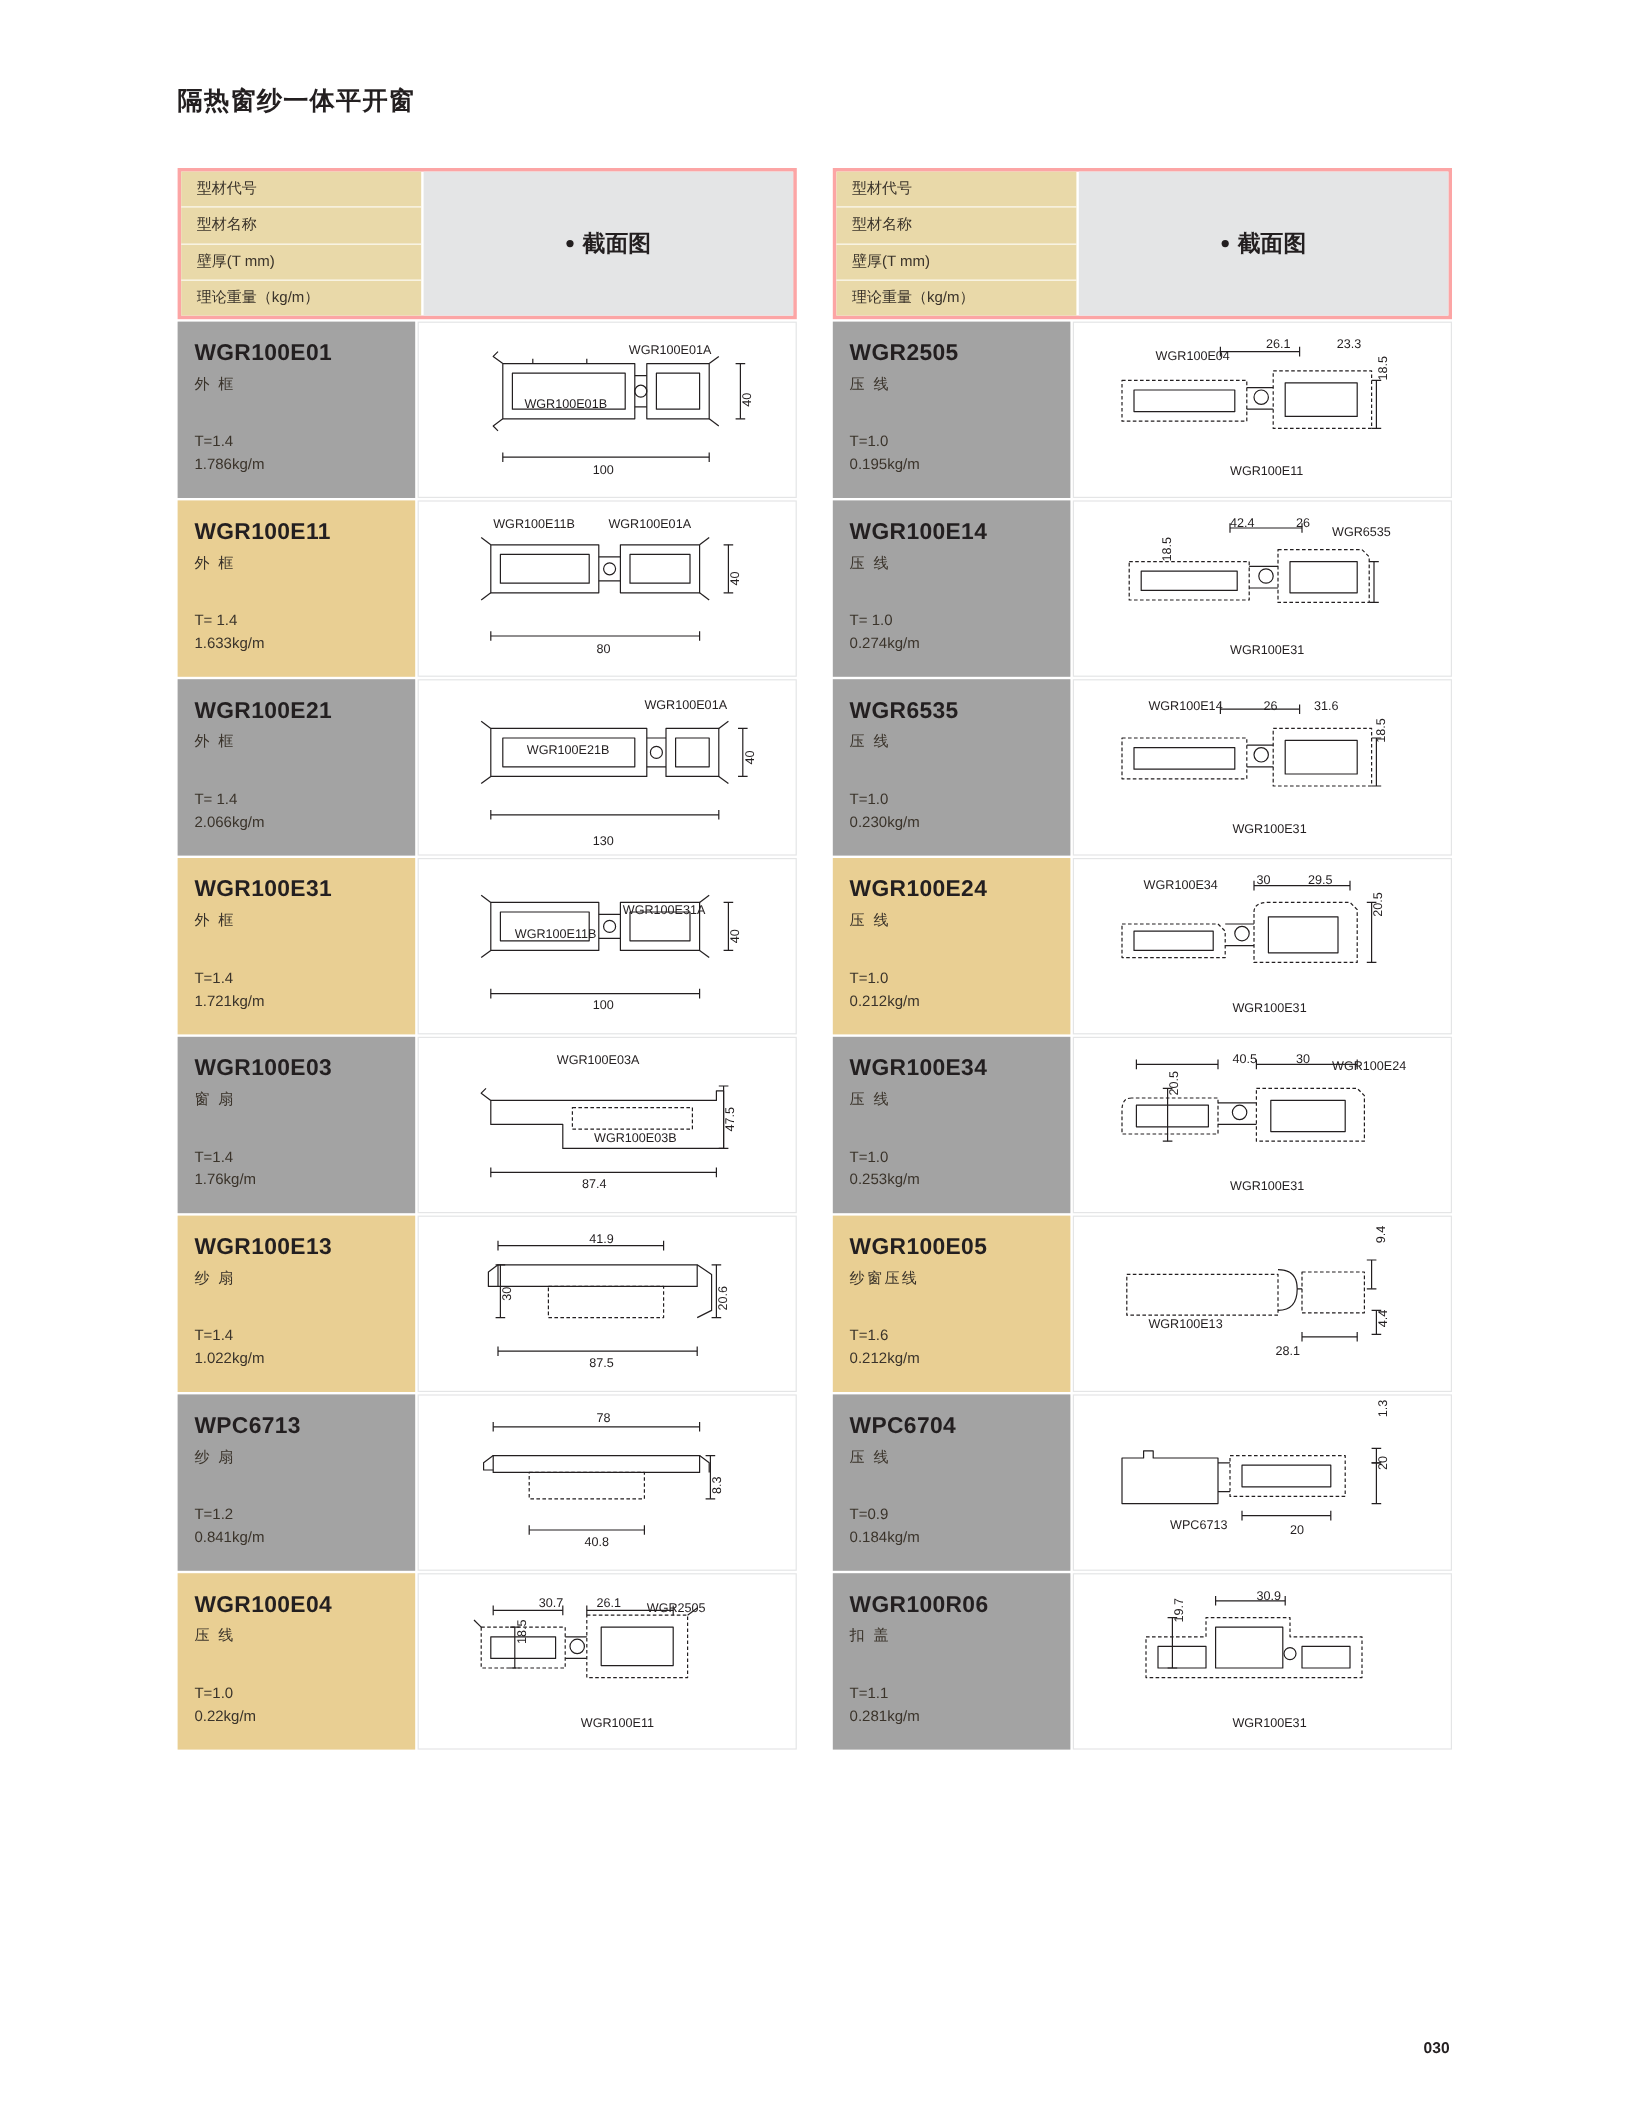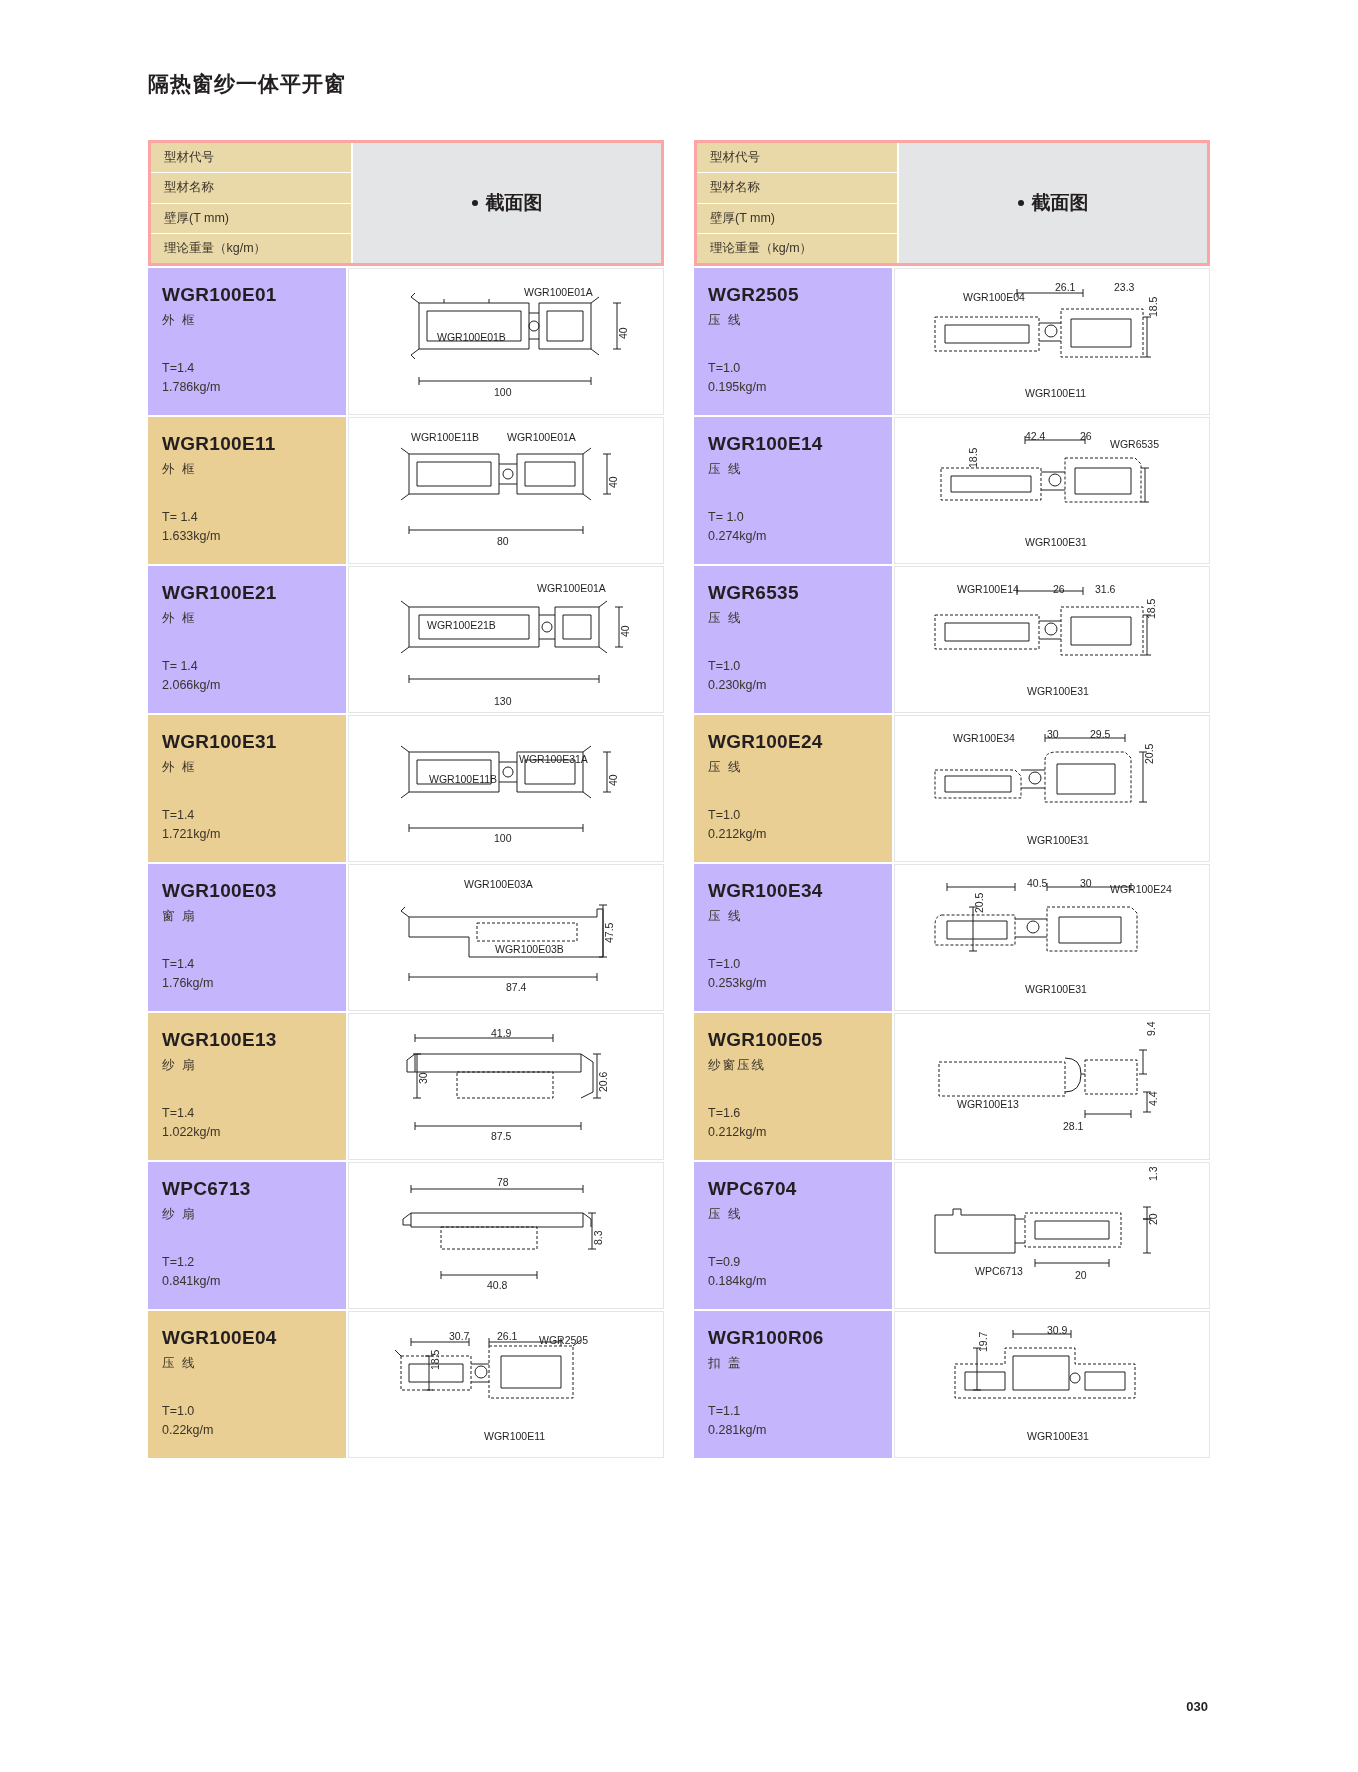--- a/index.html
+++ b/index.html
@@ -109,21 +109,21 @@
     height: 147px;
     margin-top: 2px;
   }
   .row-info {
     width: 200px;
     box-sizing: border-box;
     padding: 16px 0 0 14px;
     position: relative;
   }
   .row-info.beige { background: #e9cf93; }
-  .row-info.grey  { background: #c4b5fd; }
+  .row-info.grey  { background: #a3a3a3; }
   .row-code {
     font-size: 19px;
     font-weight: bold;
     color: #231f20;
     letter-spacing: 0.3px;
   }
   .row-name {
     font-size: 12.5px;
     margin-top: 6px;
     color: #3a332a;
@@ -293,21 +293,21 @@
                   <path d="M250,80 L258,86"></path>
                   <line x1="270" y1="40" x2="270" y2="80"></line>
                   <line x1="266" y1="40" x2="274" y2="40"></line>
                   <line x1="266" y1="80" x2="274" y2="80"></line>
                   <line x1="60" y1="112" x2="250" y2="112"></line>
                   <line x1="60" y1="108" x2="60" y2="116"></line>
                   <line x1="250" y1="108" x2="250" y2="116"></line>
                 </g>
               </svg>
               <div class="figlabel" style="left: 188px; top: 15px;">WGR100E01A</div>
-              <div class="figlabel" style="left: 78px; top: 52px; text-align: right;">WGR100E21B</div>
+              <div class="figlabel" style="left: 90px; top: 52px; text-align: right;">WGR100E21B</div>
               <div class="figlabel vert" style="left: 270px; top: 70px;">40</div>
               <div class="figlabel" style="left: 145px; top: 116px; margin-top: 12px;">130</div>
             </div>
           </div>
           <div class="row">
             <div class="row-info beige">
               <div class="row-code">WGR100E31</div>
               <div class="row-name">外 框</div>
               <div class="row-spec">
                 <div>T=1.4</div>
@@ -361,21 +361,21 @@
                   <line x1="250" y1="40" x2="258" y2="40"></line>
                   <line x1="250" y1="92" x2="258" y2="92"></line>
                   <line x1="60" y1="112" x2="248" y2="112"></line>
                   <line x1="60" y1="108" x2="60" y2="116"></line>
                   <line x1="248" y1="108" x2="248" y2="116"></line>
                 </g>
               </svg>
               <div class="figlabel" style="left: 115px; top: 13px;">WGR100E03A</div>
               <div class="figlabel" style="left: 110px; top: 78px; margin-left: 36px;">WGR100E03B</div>
               <div class="figlabel vert" style="left: 254px; top: 78px;">47.5</div>
-              <div class="figlabel" style="left: 157px; top: 116px;">87.4</div>
+              <div class="figlabel" style="left: 136px; top: 116px;">87.4</div>
             </div>
           </div>
           <div class="row">
             <div class="row-info beige">
               <div class="row-code">WGR100E13</div>
               <div class="row-name">纱 扇</div>
               <div class="row-spec">
                 <div>T=1.4</div>
                 <div>1.022kg/m</div>
               </div>

